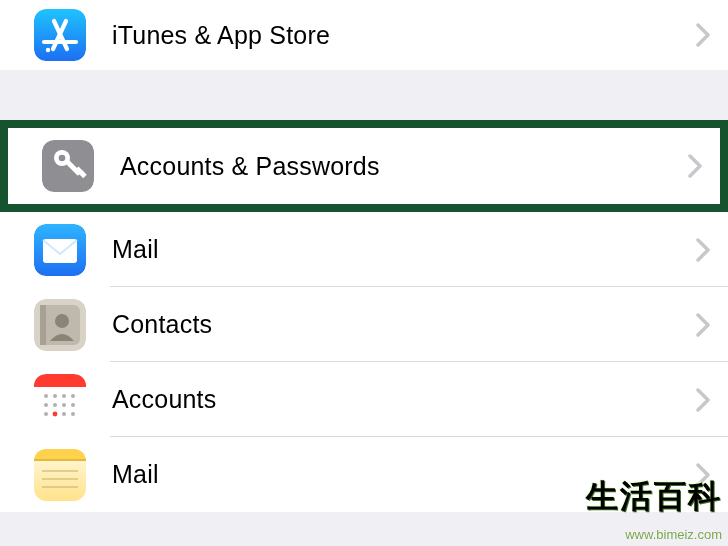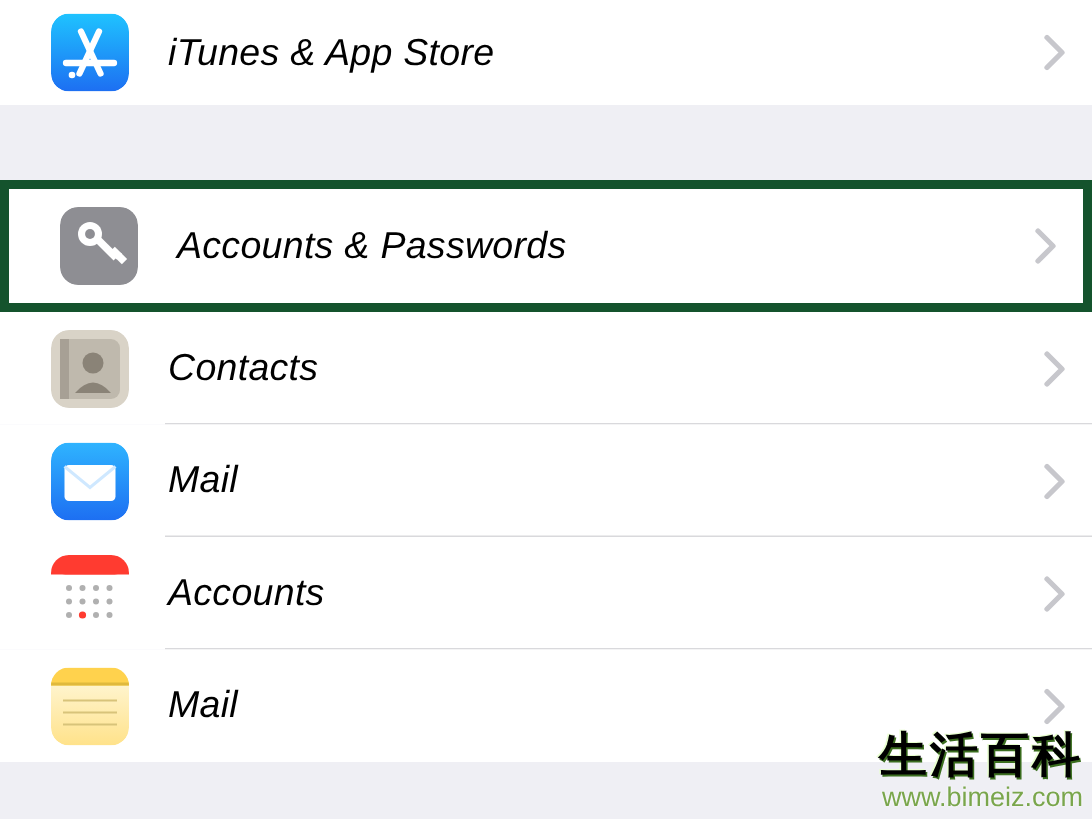--- a/index.html
+++ b/index.html
@@ -5,21 +5,21 @@
   * { box-sizing: border-box; margin: 0; padding: 0; }
   html, body { width: 728px; height: 546px; overflow: hidden; }
   body {
     font-family: -apple-system, "Helvetica Neue", Helvetica, Arial, sans-serif;
     background: #efeff4;
     color: #000;
     font-size: 25px;
     font-weight: 400;
     position: relative;
   }
-  .list { width: 100%; font-style: italic; }
+  .list { width: 100%; }
   .section-gap { height: 50px; background: #efeff4; }
   .row {
     background: #fff;
     height: 75px;
     display: flex;
     align-items: center;
     padding: 0 18px 0 34px;
     position: relative;
   }
   .row.first-row { height: 70px; padding-top: 0; }
@@ -41,21 +41,21 @@
   }
   .label { flex: 1 1 auto; color: #000; letter-spacing: 0.2px; }
   .chevron {
     flex: 0 0 auto;
     width: 14px; height: 24px;
     display: flex; align-items: center; justify-content: center;
   }
   .chevron svg { display:block; }
 
   .highlight-wrap {
-    border: 6px solid #14532d;
+    border: 8px solid #14532d;
     background: #00e400;
   }
   .highlight-wrap .row { height: 76px; }
 
   
   .icon-wrap svg { width: 100%; height: 100%; display:block; }
 
   
   .watermark {
     position: absolute;
@@ -66,24 +66,24 @@
   }
   .wm-top {
     font-size: 32px;
     font-weight: 700;
     color: #000000;
     text-shadow: 1px 1px 0 #3b6e1f, -1px -1px 0 #e8ffcf;
     letter-spacing: 2px;
     line-height: 1;
   }
   .wm-bot {
-    font-size: 18px;
+    font-size: 13px;
     color: #7aa64c;
     text-shadow: 0 0 2px #fff;
-    margin-top: 2px;
+    margin-top: 15px;
   }
 </style>
 </head>
 <body>
 
 <div class="list">
 
   <div class="row first-row no-divider">
     <div class="icon-wrap">
       <svg viewBox="0 0 52 52">
@@ -131,51 +131,51 @@
         <svg viewBox="0 0 14 24">
             <polyline points="2,2 12,12 2,22" fill="none" stroke="#c7c7cc" stroke-width="3.5" stroke-linecap="round" stroke-linejoin="round"></polyline>
           </svg>
       </span>
     </div>
   </div>
 
   <div class="row">
     <div class="icon-wrap">
       <svg viewBox="0 0 52 52">
-        <rect x="0" y="0" width="52" height="52" rx="12" fill="#d9d3c7"></rect>
-        <rect x="6" y="6" width="40" height="40" rx="6" fill="#bfb9ad"></rect>
-        <rect x="6" y="6" width="6" height="40" fill="#a7a095"></rect>
-        <circle cx="28" cy="22" r="7" fill="#8a8377"></circle>
-        <path d="M16 42 q12 -14 24 0 Z" fill="#8a8377"></path>
-      </svg>
-    </div>
-    <span class="label">Contacts</span>
-    <span class="chevron">
-      <svg viewBox="0 0 14 24">
-          <polyline points="2,2 12,12 2,22" fill="none" stroke="#c7c7cc" stroke-width="3.5" stroke-linecap="round" stroke-linejoin="round"></polyline>
-        </svg>
-    </span>
-    <div class="divider"></div>
-  </div>
-
-  <div class="row">
-    <div class="icon-wrap">
-      <svg viewBox="0 0 52 52">
         <defs>
           <linearGradient id="gMail" x1="0" y1="0" x2="0" y2="1">
             <stop offset="0" stop-color="#2fb4ff"></stop>
             <stop offset="1" stop-color="#1d6ff2"></stop>
           </linearGradient>
         </defs>
         <rect x="0" y="0" width="52" height="52" rx="12" fill="url(#gMail)"></rect>
         <rect x="9" y="15" width="34" height="24" rx="3" fill="#fff"></rect>
         <polyline points="9,16 26,30 43,16" fill="none" stroke="#cfe8ff" stroke-width="2"></polyline>
       </svg>
     </div>
     <span class="label">Mail</span>
+    <span class="chevron">
+      <svg viewBox="0 0 14 24">
+          <polyline points="2,2 12,12 2,22" fill="none" stroke="#c7c7cc" stroke-width="3.5" stroke-linecap="round" stroke-linejoin="round"></polyline>
+        </svg>
+    </span>
+    <div class="divider"></div>
+  </div>
+
+  <div class="row">
+    <div class="icon-wrap">
+      <svg viewBox="0 0 52 52">
+        <rect x="0" y="0" width="52" height="52" rx="12" fill="#d9d3c7"></rect>
+        <rect x="6" y="6" width="40" height="40" rx="6" fill="#bfb9ad"></rect>
+        <rect x="6" y="6" width="6" height="40" fill="#a7a095"></rect>
+        <circle cx="28" cy="22" r="7" fill="#8a8377"></circle>
+        <path d="M16 42 q12 -14 24 0 Z" fill="#8a8377"></path>
+      </svg>
+    </div>
+    <span class="label">Contacts</span>
     <span class="chevron">
       <svg viewBox="0 0 14 24">
           <polyline points="2,2 12,12 2,22" fill="none" stroke="#c7c7cc" stroke-width="3.5" stroke-linecap="round" stroke-linejoin="round"></polyline>
         </svg>
     </span>
     <div class="divider"></div>
   </div>
 
   <div class="row">
     <div class="icon-wrap">

